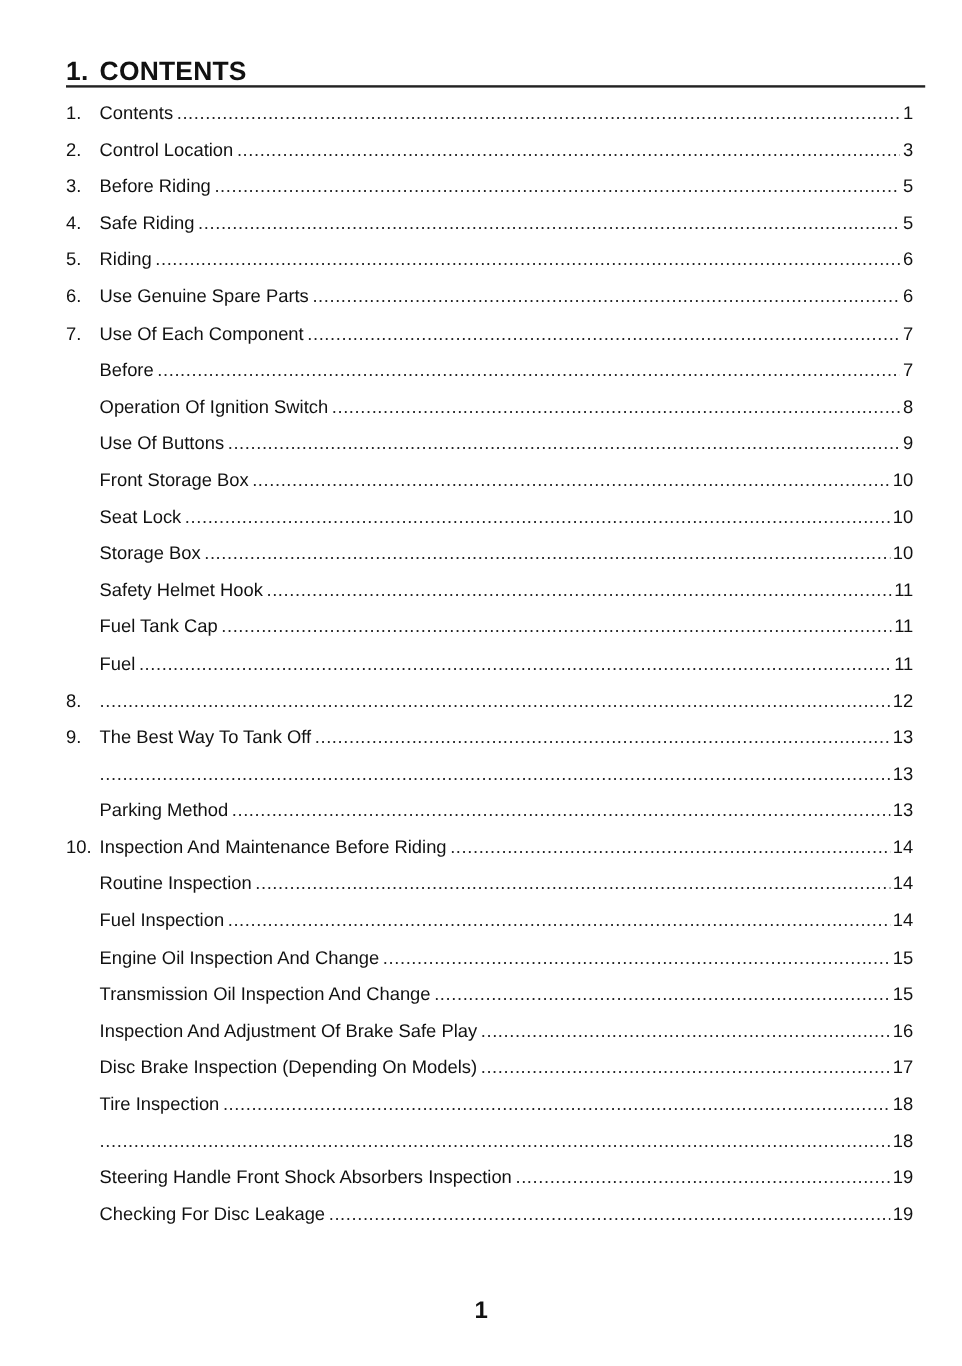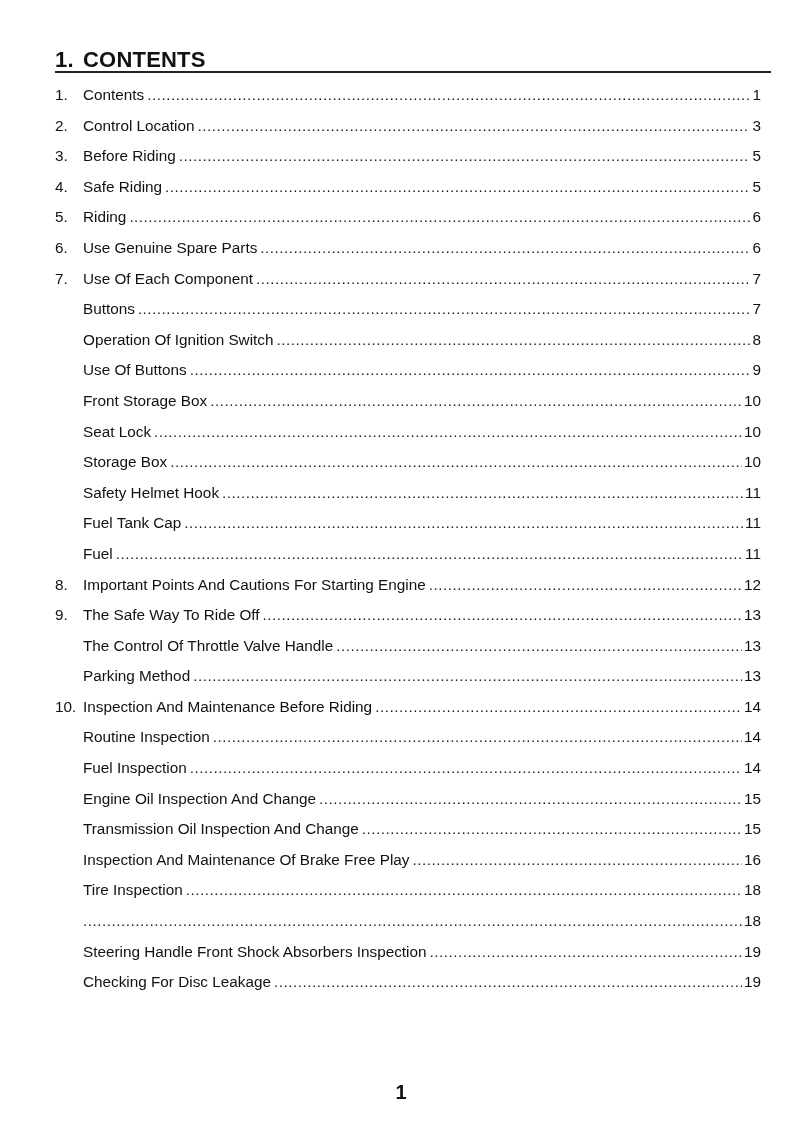--- a/index.html
+++ b/index.html
@@ -84,21 +84,21 @@
       <span class="toc-page">6</span>
     </div>
     <div class="toc-row">
       <span class="toc-num">7.</span>
       <span class="toc-title">Use Of Each Component</span>
       <span class="toc-leader"></span>
       <span class="toc-page">7</span>
     </div>
     <div class="toc-row">
       <span class="toc-num"></span>
-      <span class="toc-title">Buttons</span>
+      <span class="toc-title">Before</span>
       <span class="toc-leader"></span>
       <span class="toc-page">7</span>
     </div>
     <div class="toc-row">
       <span class="toc-num"></span>
       <span class="toc-title">Operation Of Ignition Switch</span>
       <span class="toc-leader"></span>
       <span class="toc-page">8</span>
     </div>
     <div class="toc-row">
@@ -138,33 +138,31 @@
       <span class="toc-page">11</span>
     </div>
     <div class="toc-row">
       <span class="toc-num"></span>
       <span class="toc-title">Fuel</span>
       <span class="toc-leader"></span>
       <span class="toc-page">11</span>
     </div>
     <div class="toc-row">
       <span class="toc-num">8.</span>
-      <span class="toc-title">Important Points And Cautions For Starting Engine</span>
       <span class="toc-leader"></span>
       <span class="toc-page">12</span>
     </div>
     <div class="toc-row">
       <span class="toc-num">9.</span>
-      <span class="toc-title">The Safe Way To Ride Off</span>
+      <span class="toc-title">The Best Way To Tank Off</span>
       <span class="toc-leader"></span>
       <span class="toc-page">13</span>
     </div>
     <div class="toc-row">
       <span class="toc-num"></span>
-      <span class="toc-title">The Control Of Throttle Valve Handle</span>
       <span class="toc-leader"></span>
       <span class="toc-page">13</span>
     </div>
     <div class="toc-row">
       <span class="toc-num"></span>
       <span class="toc-title">Parking Method</span>
       <span class="toc-leader"></span>
       <span class="toc-page">13</span>
     </div>
     <div class="toc-row">
@@ -192,26 +190,32 @@
       <span class="toc-page">15</span>
     </div>
     <div class="toc-row">
       <span class="toc-num"></span>
       <span class="toc-title">Transmission Oil Inspection And Change</span>
       <span class="toc-leader"></span>
       <span class="toc-page">15</span>
     </div>
     <div class="toc-row">
       <span class="toc-num"></span>
-      <span class="toc-title">Inspection And Maintenance Of Brake Free Play</span>
+      <span class="toc-title">Inspection And Adjustment Of Brake Safe Play</span>
       <span class="toc-leader"></span>
       <span class="toc-page">16</span>
     </div>
     <div class="toc-row">
       <span class="toc-num"></span>
+      <span class="toc-title">Disc Brake Inspection (Depending On Models)</span>
+      <span class="toc-leader"></span>
+      <span class="toc-page">17</span>
+    </div>
+    <div class="toc-row">
+      <span class="toc-num"></span>
       <span class="toc-title">Tire Inspection</span>
       <span class="toc-leader"></span>
       <span class="toc-page">18</span>
     </div>
     <div class="toc-row">
       <span class="toc-num"></span>
       <span class="toc-leader"></span>
       <span class="toc-page">18</span>
     </div>
     <div class="toc-row">

